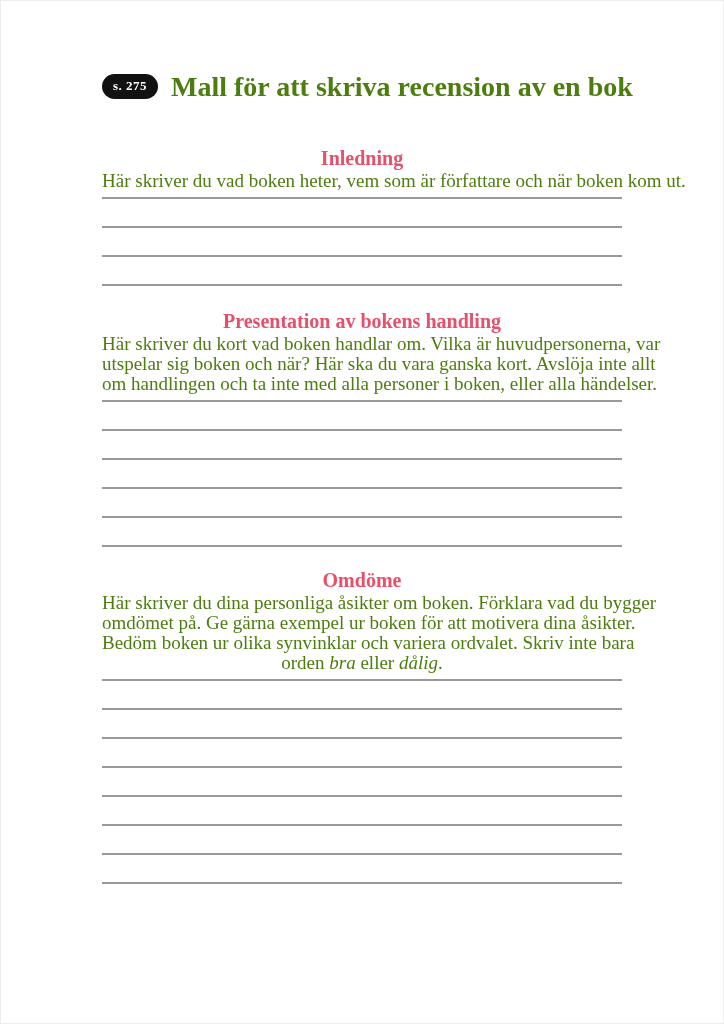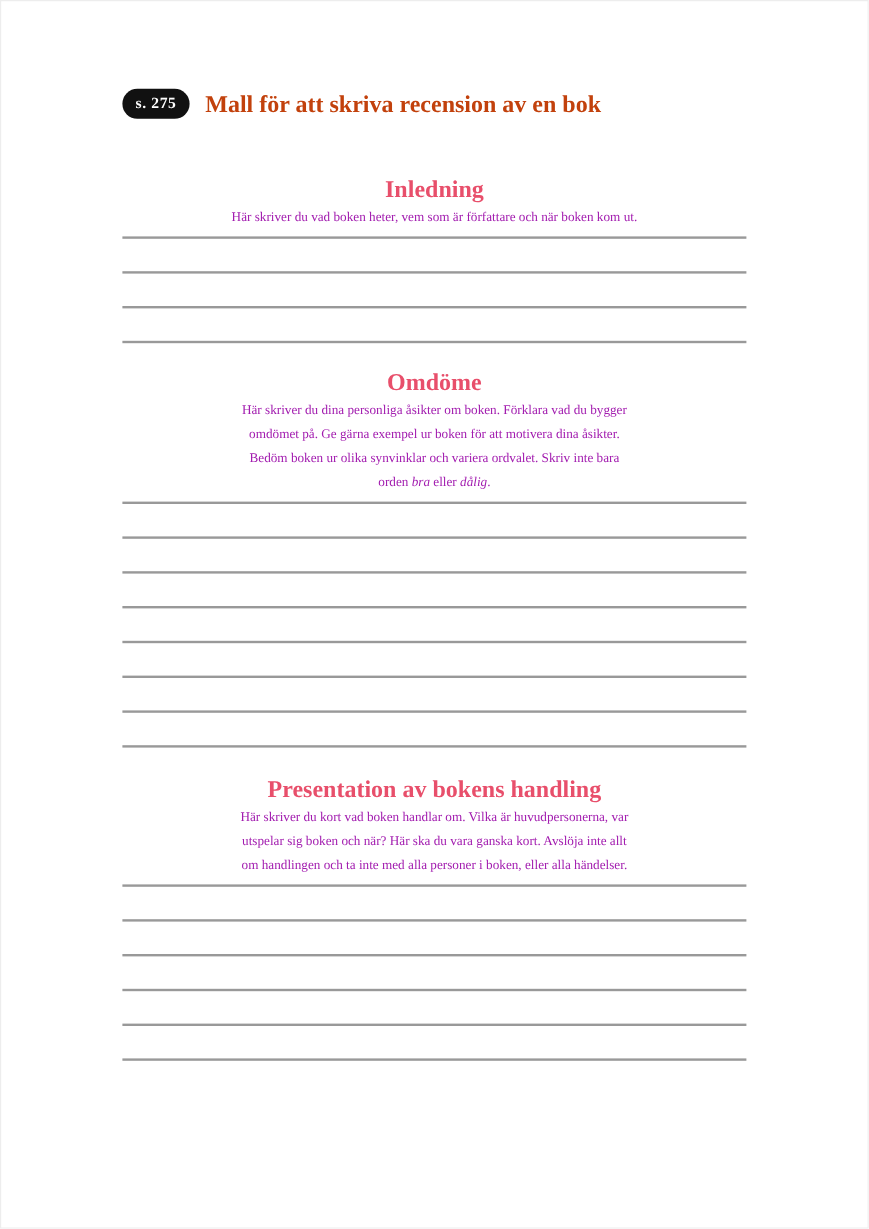--- a/index.html
+++ b/index.html
@@ -32,40 +32,40 @@
     color: #ffffff;
     font-size: 13px;
     font-weight: bold;
     letter-spacing: 0.5px;
     padding: 4px 11px 5px 11px;
     border-radius: 14px;
     white-space: nowrap;
   }
   .title {
     margin: 0;
-    font-size: 20px;
+    font-size: 28px;
     line-height: 28px;
     font-weight: bold;
-    color: #c2410c;
+    color: #4d7c0f;
     white-space: nowrap;
   }
   .section-1 { margin-top: 48px; }
   .section-2 { margin-top: 26px; }
   .section-3 { margin-top: 24px; }
   .section-heading {
     margin: 0 0 4px 0;
     font-size: 20px;
     line-height: 18px;
     font-weight: bold;
     color: #e84f6b;
   }
   .section-body {
-    font-size: 11px;
+    font-size: 19px;
     line-height: 20px;
-    color: #a21caf;
+    color: #4d7c0f;
   }
   .text-line { white-space: nowrap; }
   .text-line em { font-style: italic; }
   .rules { margin: 0; }
   .rule {
     height: 27px;
     border-bottom: 2px solid #999999;
   }
   .rule-first { height: 6px; }
 </style>
@@ -85,50 +85,50 @@
         <div class="text-line"><span>Här skriver du vad boken heter, vem som är författare och när boken kom ut.</span></div>
       </div>
     <div class="rules">
         <div class="rule rule-first"></div>
         <div class="rule"></div>
         <div class="rule"></div>
         <div class="rule"></div>
       </div>
   </section>
 
+  <section class="section section-2">
+    <h2 class="section-heading">Presentation av bokens handling</h2>
+    <div class="section-body">
+        <div class="text-line"><span>Här skriver du kort vad boken handlar om. Vilka är huvudpersonerna, var</span></div>
+        <div class="text-line"><span>utspelar sig boken och när? Här ska du vara ganska kort. Avslöja inte allt</span></div>
+        <div class="text-line"><span>om handlingen och ta inte med alla personer i boken, eller alla händelser.</span></div>
+      </div>
+    <div class="rules">
+        <div class="rule rule-first"></div>
+        <div class="rule"></div>
+        <div class="rule"></div>
+        <div class="rule"></div>
+        <div class="rule"></div>
+        <div class="rule"></div>
+      </div>
+  </section>
+
   <section class="section section-3">
     <h2 class="section-heading">Omdöme</h2>
     <div class="section-body">
         <div class="text-line"><span>Här skriver du dina personliga åsikter om boken. Förklara vad du bygger</span></div>
         <div class="text-line"><span>omdömet på. Ge gärna exempel ur boken för att motivera dina åsikter.</span></div>
         <div class="text-line"><span>Bedöm boken ur olika synvinklar och variera ordvalet. Skriv inte bara</span></div>
         <div class="text-line"><span>orden </span><em>bra</em><span> eller </span><em>dålig</em><span>.</span></div>
       </div>
     <div class="rules">
         <div class="rule rule-first"></div>
         <div class="rule"></div>
         <div class="rule"></div>
         <div class="rule"></div>
         <div class="rule"></div>
         <div class="rule"></div>
         <div class="rule"></div>
         <div class="rule"></div>
       </div>
   </section>
 
-  <section class="section section-2">
-    <h2 class="section-heading">Presentation av bokens handling</h2>
-    <div class="section-body">
-        <div class="text-line"><span>Här skriver du kort vad boken handlar om. Vilka är huvudpersonerna, var</span></div>
-        <div class="text-line"><span>utspelar sig boken och när? Här ska du vara ganska kort. Avslöja inte allt</span></div>
-        <div class="text-line"><span>om handlingen och ta inte med alla personer i boken, eller alla händelser.</span></div>
-      </div>
-    <div class="rules">
-        <div class="rule rule-first"></div>
-        <div class="rule"></div>
-        <div class="rule"></div>
-        <div class="rule"></div>
-        <div class="rule"></div>
-        <div class="rule"></div>
-      </div>
-  </section>
-
 </div>
 
 </body></html>

